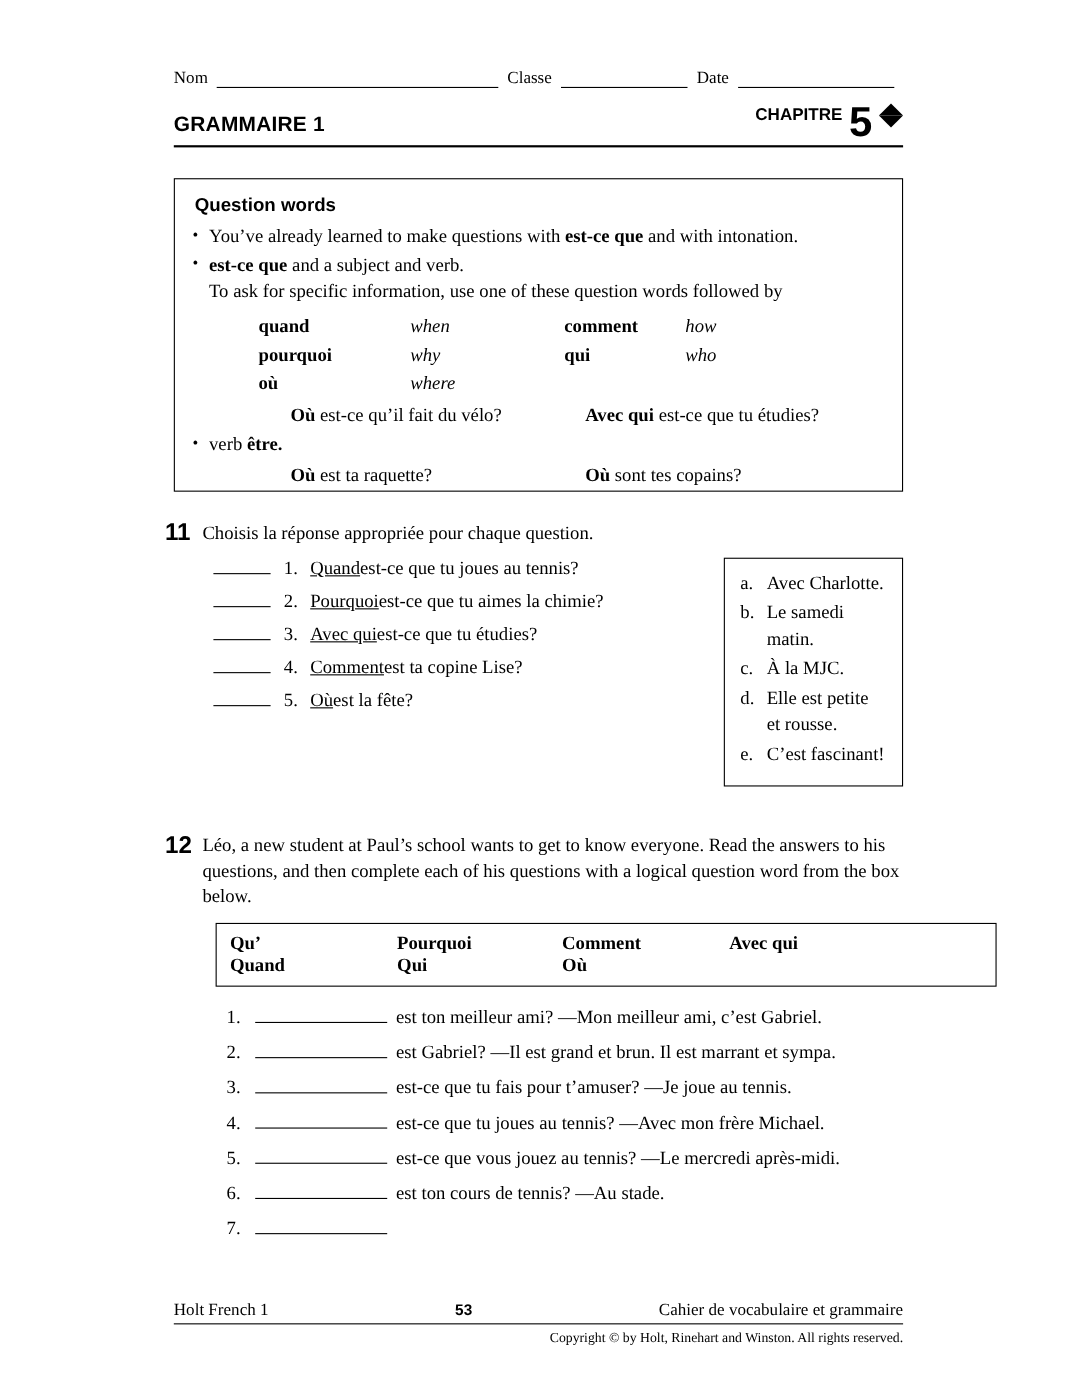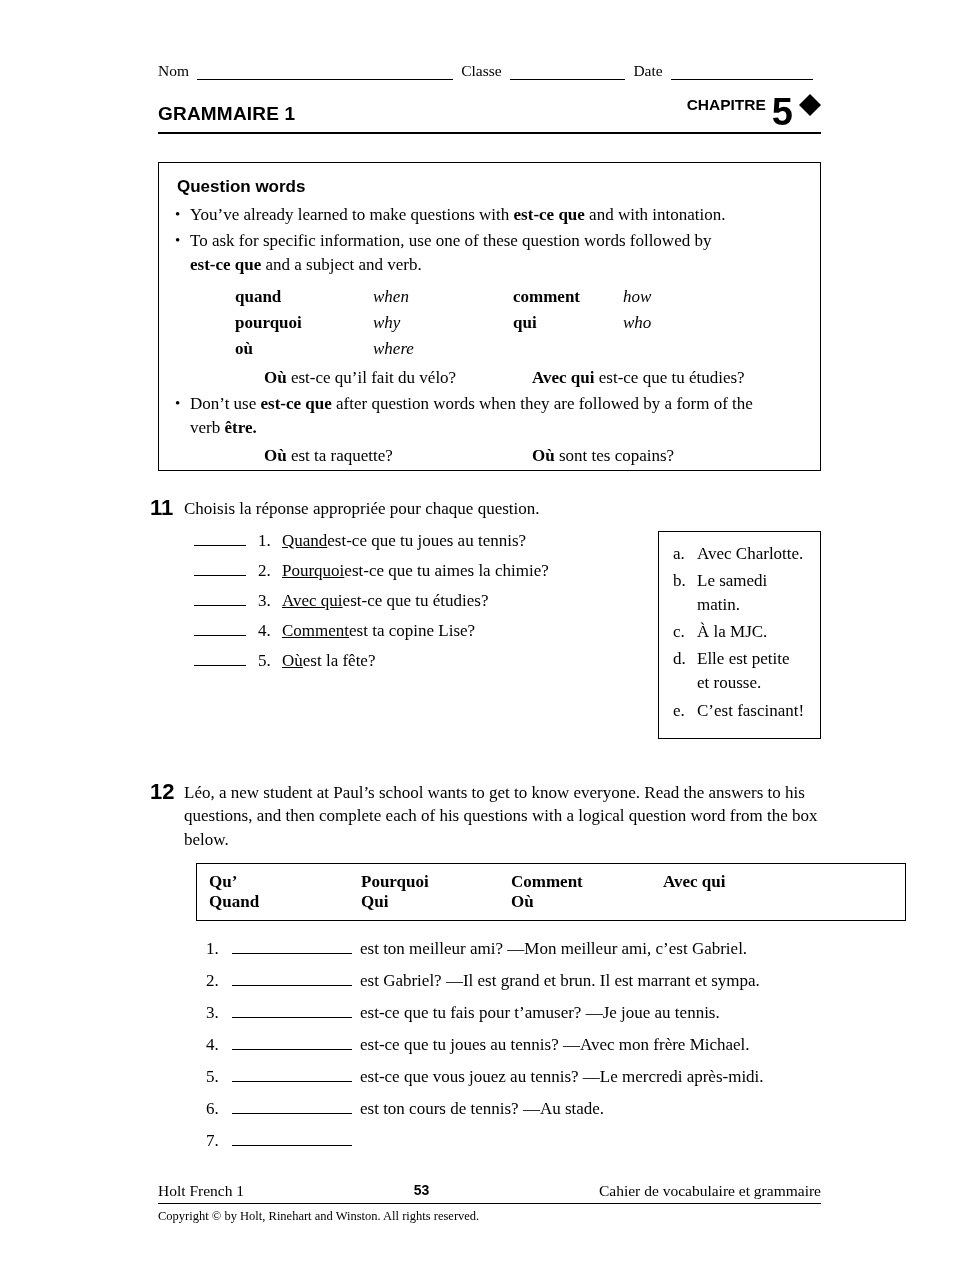--- a/index.html
+++ b/index.html
@@ -246,21 +246,21 @@
     display: flex;
     justify-content: space-between;
     align-items: flex-start;
     font-size: 15.5px;
     border-bottom: 1.2px solid #000;
     padding-bottom: 3px;
   }
   .fpage { font-family: "Liberation Sans", sans-serif; font-weight: bold; font-size: 14px; }
   .copy {
     font-size: 12.5px;
-    text-align: left;
+    text-align: right;
     margin-top: 5px;
   }
 </style>
 </head>
 <body>
 
 <div class="page">
 
   <div class="idline">
     <span class="lbl">Nom</span>
@@ -286,22 +286,22 @@
     <div class="bullet">
       <div class="dot">•</div>
       <div class="btxt">
         <span>You’ve already learned to make questions with </span><b>est-ce que</b><span> and with intonation.</span>
       </div>
     </div>
 
     <div class="bullet">
       <div class="dot">•</div>
       <div class="btxt">
+        <div><b>est-ce que</b><span> and a subject and verb.</span></div>
         <div>To ask for specific information, use one of these question words followed by</div>
-        <div><b>est-ce que</b><span> and a subject and verb.</span></div>
       </div>
     </div>
 
     <table class="wordtable">
       <tbody>
           <tr>
         <td class="wt-fr">quand</td>
         <td class="wt-en">when</td>
         <td class="wt-fr2">comment</td>
         <td class="wt-en2">how</td>
@@ -322,21 +322,20 @@
       </table>
 
     <div class="exline">
       <div class="ex1"><b>Où</b><span> est-ce qu’il fait du vélo?</span></div>
       <div class="ex2"><b>Avec qui</b><span> est-ce que tu étudies?</span></div>
     </div>
 
     <div class="bullet">
       <div class="dot">•</div>
       <div class="btxt">
-        <div><span>Don’t use </span><b>est-ce que</b><span> after question words when they are followed by a form of the</span></div>
         <div><span>verb </span><b>être.</b></div>
       </div>
     </div>
 
     <div class="exline">
       <div class="ex1"><b>Où</b><span> est ta raquette?</span></div>
       <div class="ex2"><b>Où</b><span> sont tes copains?</span></div>
     </div>
   </div>
 

